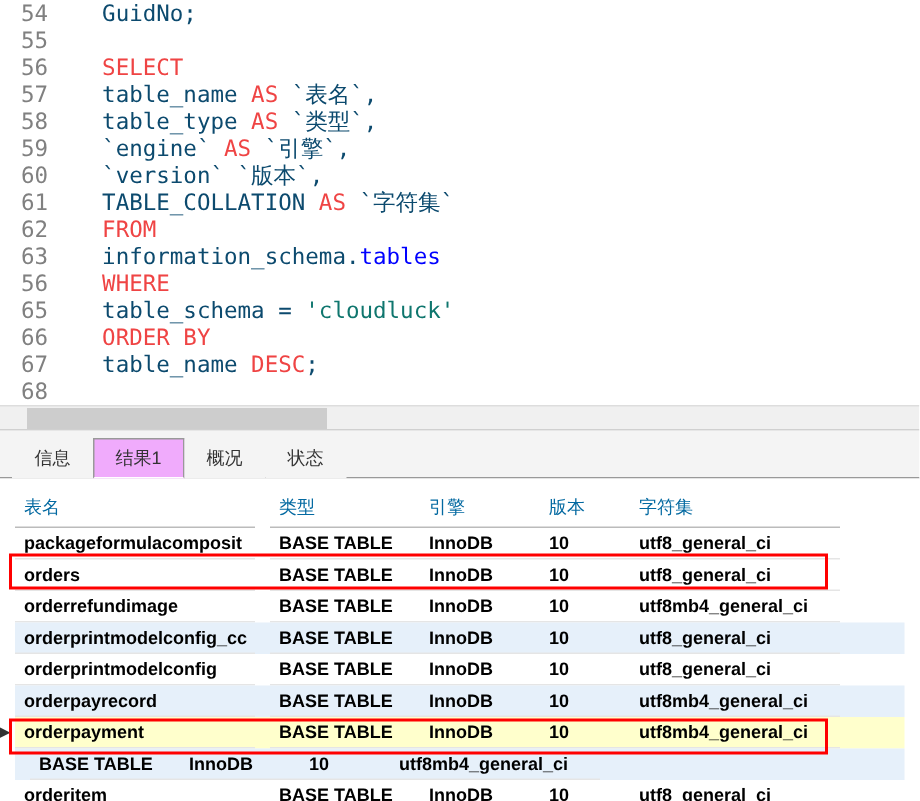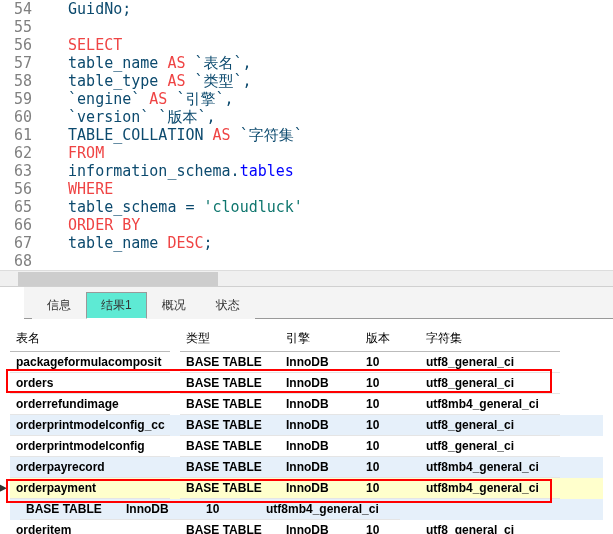--- a/index.html
+++ b/index.html
@@ -59,51 +59,50 @@
       border-radius: 0;
     }
     .tabs {
       display: flex;
       background: #f4f4f4;
       border-bottom: 1px solid #999;
       padding-left: 8px;
       padding-top: 4px;
       font-family: "Microsoft YaHei", Tahoma, sans-serif;
       font-size: 12px;
-      margin-left: 24px;
     }
     .tab {
       padding: 4px 14px;
       border: 1px solid transparent;
       color: #333;
       cursor: pointer;
       background: #f4f4f4;
       position: relative;
       top: 1px;
     }
     .tab.active {
-      background: #5eead4;
+      background: #f0abfc;
       border: 1px solid #999;
       border-bottom: 1px solid #fff;
     }
     .results {
       flex: 1;
       overflow: hidden;
       font-family: Tahoma, "Microsoft YaHei", sans-serif;
       font-size: 12px;
       background: #fff;
       padding: 6px 10px 0 10px;
     }
     .grid {
       border-top: 1px solid transparent;
     }
     .grid-header {
       display: flex;
       font-weight: normal;
-      color: #000000;
+      color: #0369a1;
     }
     .grid-header .cell {
       padding: 4px 6px;
       border-bottom: 1px solid #bbb;
       font-family: "Microsoft YaHei", sans-serif;
     }
     .grid-row {
       display: flex;
       position: relative;
       font-weight: bold;

